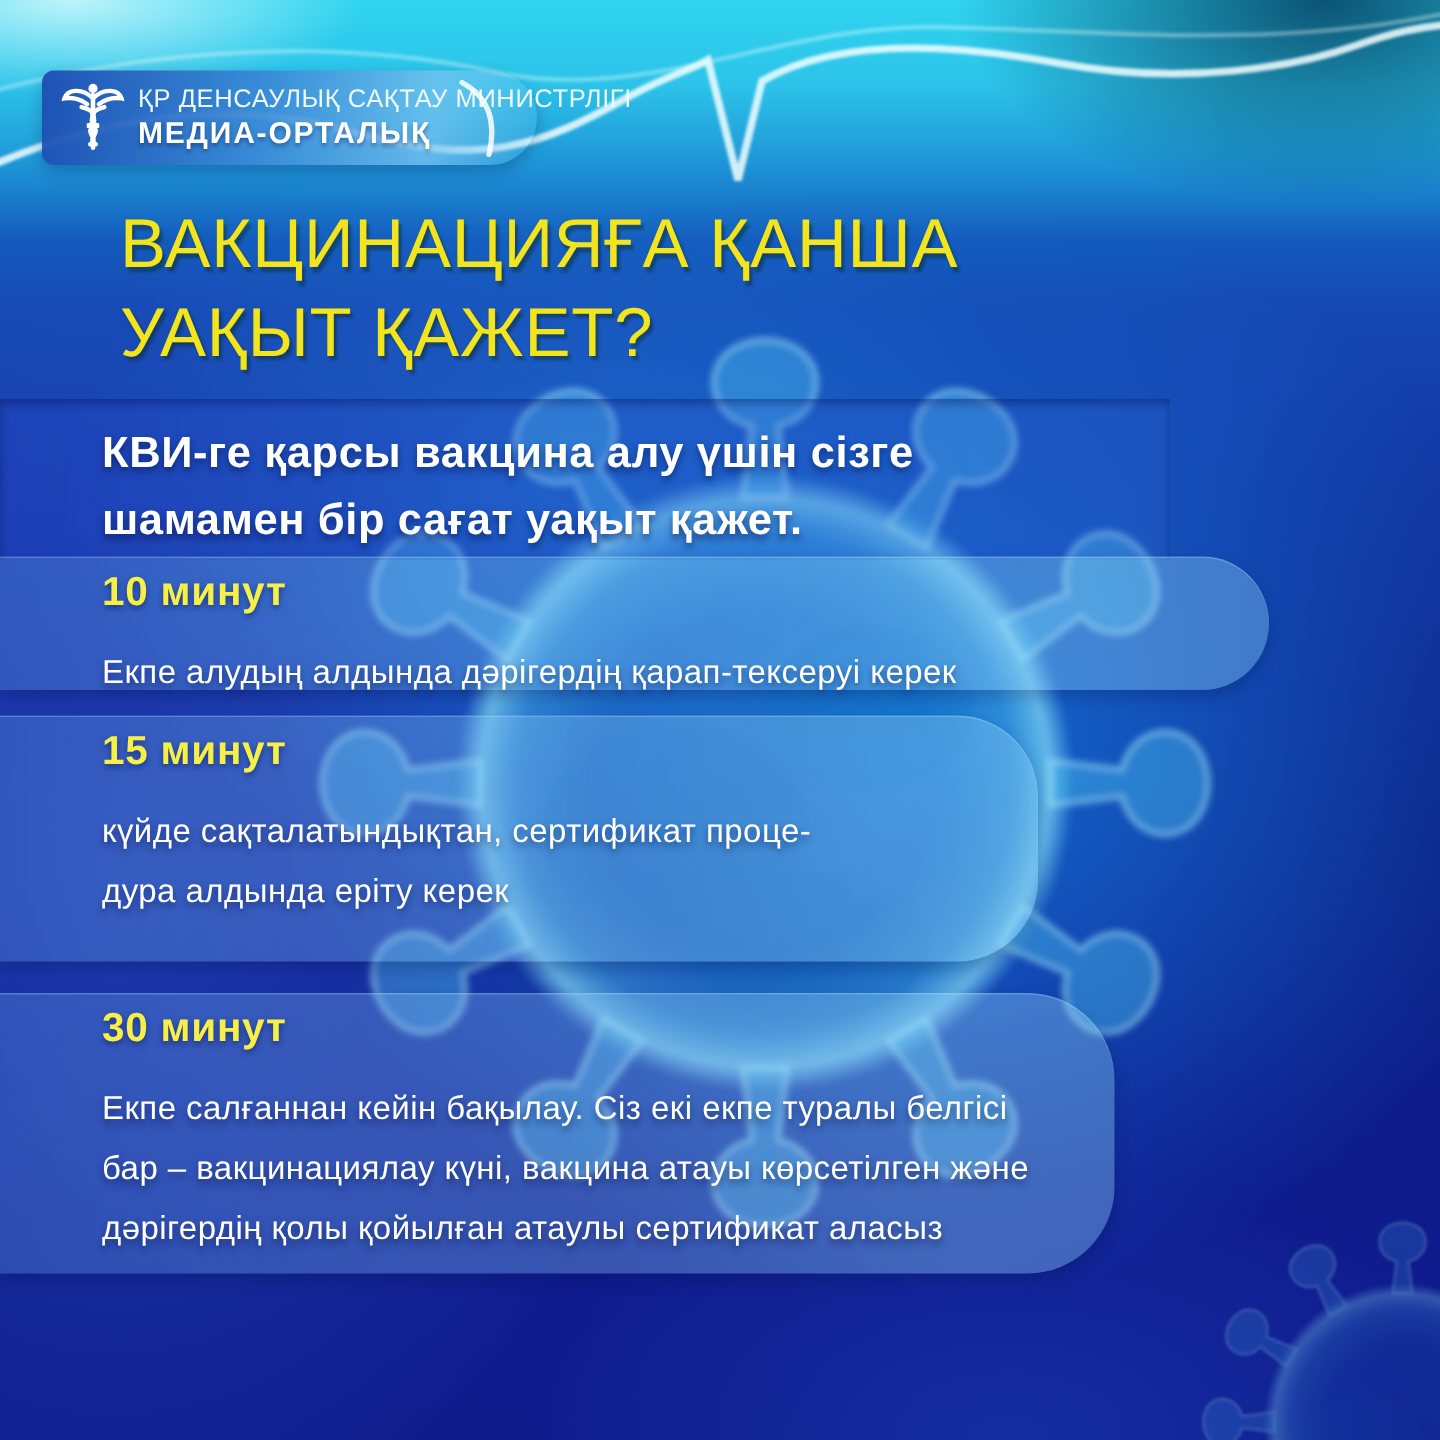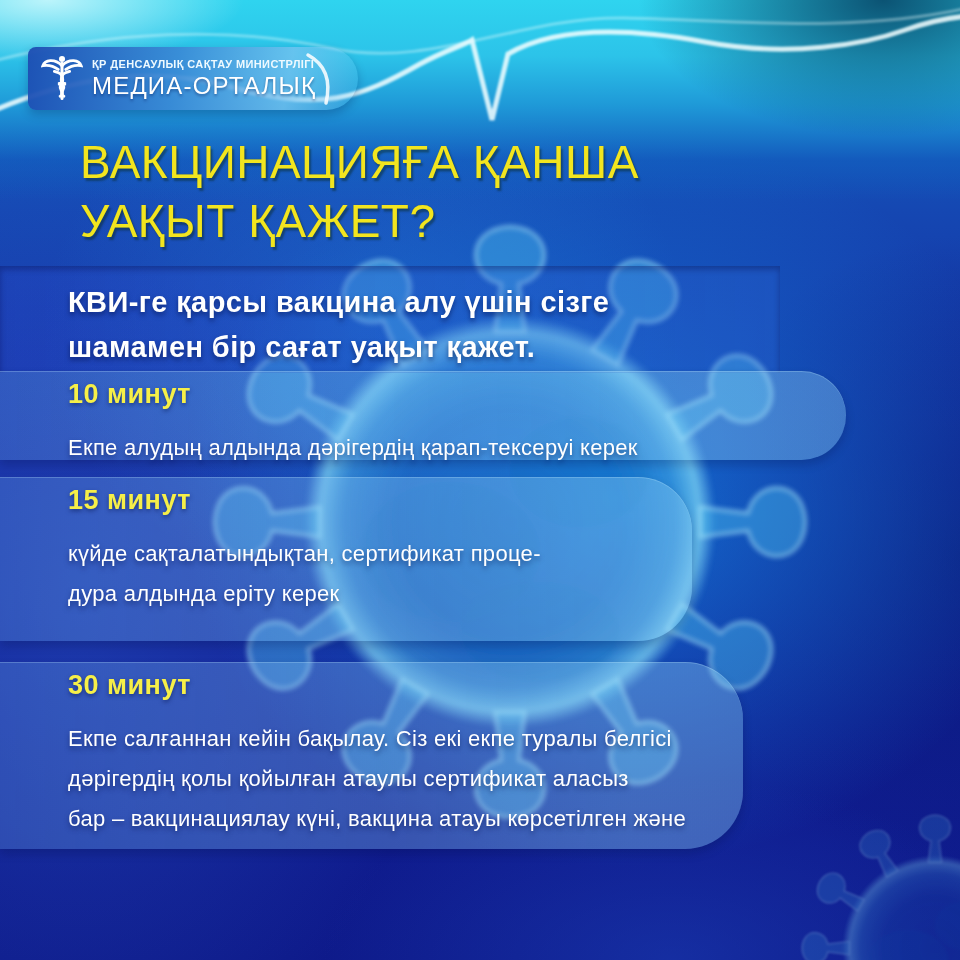--- a/index.html
+++ b/index.html
@@ -30,22 +30,22 @@
 
   .logo {
     position:absolute; left:28px; top:47px; width:330px; height:63px;
     border-radius:10px 40px 40px 10px;
     background:linear-gradient(100deg, rgba(28,76,178,0.95) 0%, rgba(58,138,214,0.92) 45%, rgba(120,195,240,0.75) 78%, rgba(150,215,245,0.10) 100%);
     box-shadow:0 4px 10px rgba(0,10,70,0.25);
     display:flex; align-items:center;
   }
   .logo-icon { width:42px; height:52px; margin:0 9px 0 13px; flex:0 0 auto; }
   .logo-texts { display:flex; flex-direction:column; }
-  .logo-ministry { color:#eefaff; font-size:11px; font-weight:700; letter-spacing:0.4px; white-space:nowrap; }
-  .logo-org { color:#ffffff; font-size:24px; font-weight:400; letter-spacing:1.2px; margin-top:2px; white-space:nowrap; text-shadow:0 2px 3px rgba(0,20,80,0.40); }
+  .logo-ministry { color:#eefaff; font-size:17px; font-weight:400; letter-spacing:0.4px; white-space:nowrap; }
+  .logo-org { color:#ffffff; font-size:20px; font-weight:700; letter-spacing:1.2px; margin-top:2px; white-space:nowrap; text-shadow:0 2px 3px rgba(0,20,80,0.40); }
   .swoosh { position:absolute; left:276px; top:0px; }
 
   .headline {
     position:absolute; left:68px; top:133px;
     color:#f2e51f; font-size:46px; font-weight:400; line-height:59px; letter-spacing:0.5px;
     text-shadow:2px 3px 2px rgba(10,40,30,0.45), 0 0 1px rgba(70,90,0,0.5);
     white-space:nowrap;
     margin-left:12px;
   }
 
@@ -189,18 +189,18 @@
     <div class="step-text">
       <div>күйде сақталатындықтан, сертификат проце-</div>
       <div>дура алдында еріту керек</div>
     </div>
   </div>
 
   <div class="panel panel3">
     <div class="duration">30 минут</div>
     <div class="step-text">
       <div>Екпе салғаннан кейін бақылау. Сіз екі екпе туралы белгісі</div>
+      <div>бар – вакцинациялау күні, вакцина атауы көрсетілген және</div>
       <div>дәрігердің қолы қойылған атаулы сертификат аласыз</div>
-      <div>бар – вакцинациялау күні, вакцина атауы көрсетілген және</div>
     </div>
   </div>
 
 </div>
 
 </body></html>

